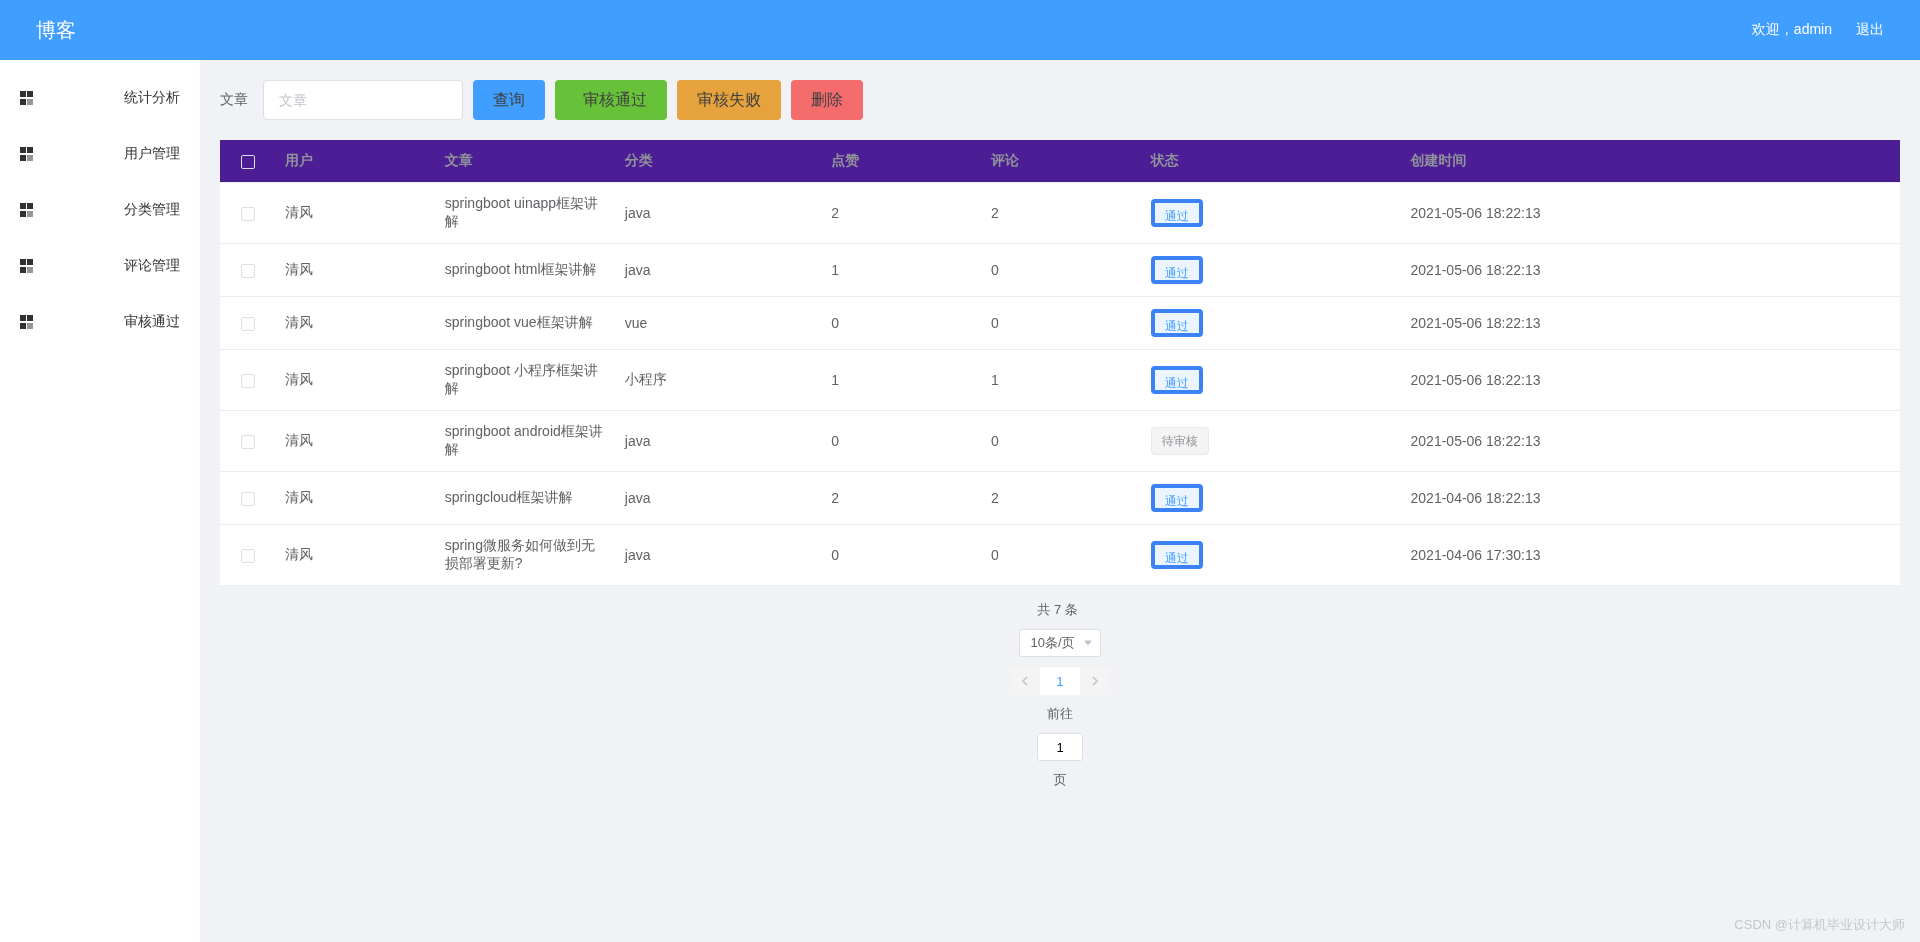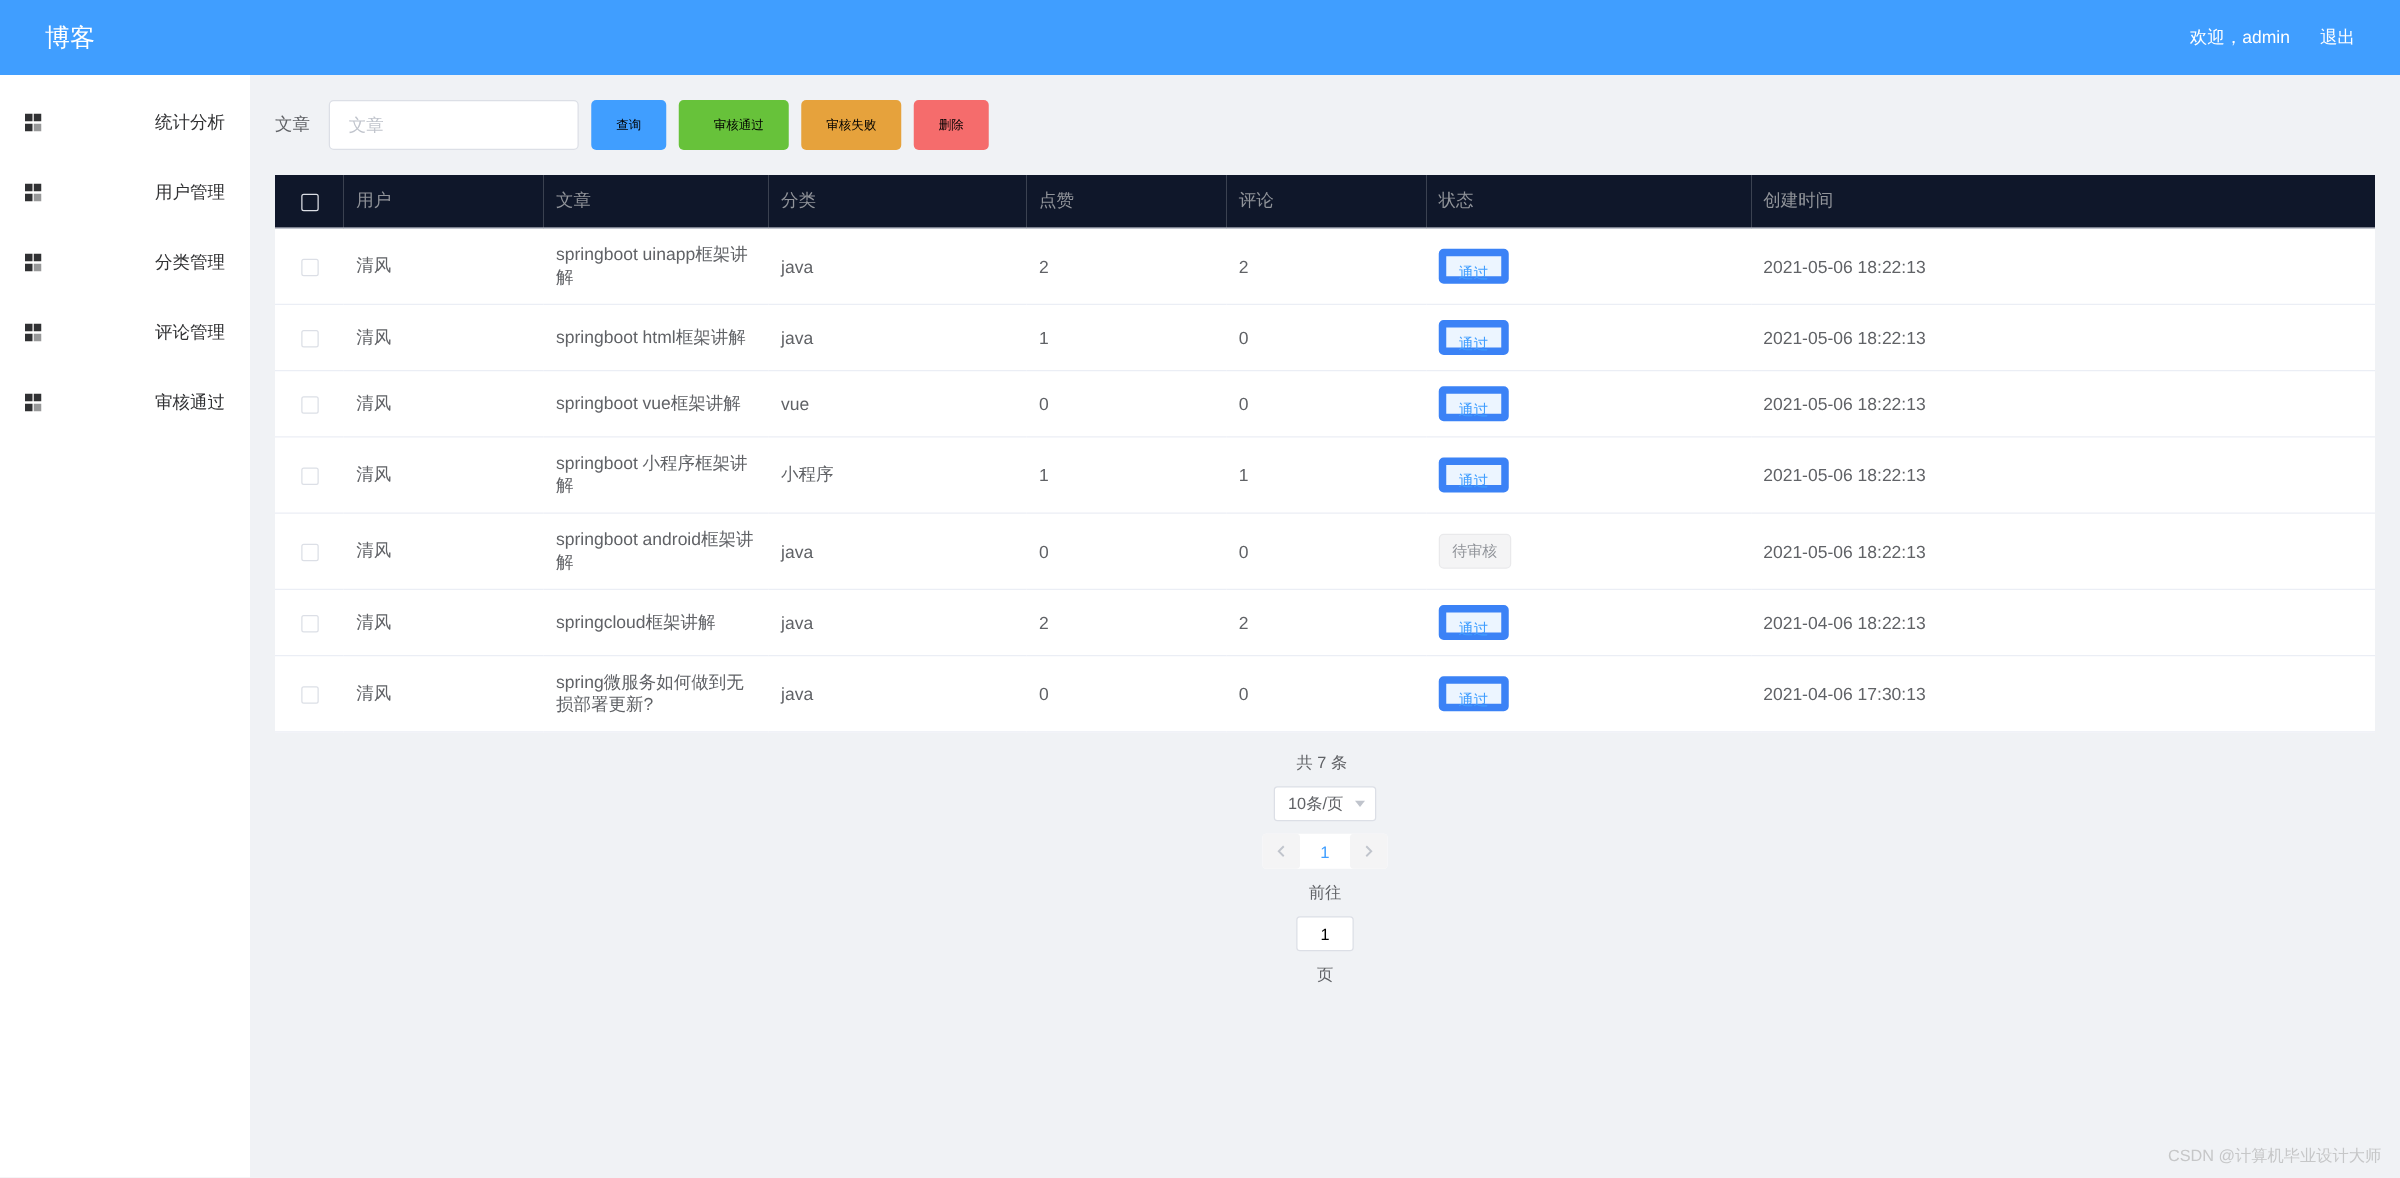--- a/index.html
+++ b/index.html
@@ -16,35 +16,35 @@
     .sidebar-item.active { color: #409eff; }
     .sidebar-icon { width: 14px; height: 14px; margin-right: 14px; display: inline-flex; flex-wrap: wrap; gap: 1px; }
     .sidebar-icon span { width: 6px; height: 6px; background: currentColor; }
     .sidebar-icon span:nth-child(4) { opacity: 0.5; }
     
     .main { flex: 1; padding: 20px; overflow: auto; }
     .toolbar { display: flex; align-items: center; gap: 10px; margin-bottom: 20px; }
     .toolbar-label { margin-right: 5px; color: #606266; }
     .input { height: 40px; width: 200px; padding: 0 15px; border: 1px solid #dcdfe6; border-radius: 4px; font-size: 14px; color: #606266; outline: none; }
     .input::placeholder { color: #c0c4cc; }
-    .btn { height: 40px; padding: 0 20px; border: none; border-radius: 4px; font-size: 10px; color: #000000; cursor: pointer; }
+    .btn { height: 40px; padding: 0 20px; border: none; border-radius: 4px; font-size: 16px; color: #404040; cursor: pointer; }
     .btn-primary { background: #409eff; }
     .btn-success { background: #67c23a; padding-left: 28px; }
     .btn-warning { background: #e6a23c; }
     .btn-danger { background: #f56c6c; }
     
     .table-wrap { background: #fff; }
     .table { width: 100%; border-collapse: collapse; }
     .table th, .table td { padding: 12px 10px; text-align: left; border-bottom: 1px solid #ebeef5; }
-    .table th { color: #909399; font-weight: 400; background: #0f172a; }
+    .table th { color: #909399; font-weight: 700; background: #4c1d95; }
     .table td { color: #606266; }
     .col-checkbox { width: 55px; text-align: center !important; }
     .checkbox { width: 14px; height: 14px; border: 1px solid #dcdfe6; border-radius: 2px; display: inline-block; vertical-align: middle; cursor: pointer; }
     .tag { display: inline-block; padding: 0 10px; height: 28px; line-height: 26px; font-size: 12px; border-radius: 4px; }
-    .tag-primary { background: #ecf5ff; border: 6px solid #3b82f6; color: #409eff; }
+    .tag-primary { background: #ecf5ff; border: 4px solid #3b82f6; color: #409eff; }
     .tag-info { background: #f4f4f5; border: 1px solid #e9e9eb; color: #909399; }
     
     .pagination { display: flex; align-items: center; padding: 15px 0; gap: 10px; color: #606266; font-size: 13px; flex-direction: column; }
     .page-total { margin-right: 5px; }
     .page-select { height: 28px; padding: 0 25px 0 10px; border: 1px solid #dcdfe6; border-radius: 3px; background: #fff; position: relative; display: inline-flex; align-items: center; cursor: pointer; }
     .page-select::after { content: ''; position: absolute; right: 8px; top: 50%; width: 0; height: 0; border-left: 4px solid transparent; border-right: 4px solid transparent; border-top: 5px solid #c0c4cc; transform: translateY(-50%); }
     .page-btn { width: 30px; height: 28px; border: none; background: #f4f4f5; border-radius: 3px; cursor: pointer; color: #606266; display: inline-flex; align-items: center; justify-content: center; }
     .page-btn.active { color: #409eff; background: transparent; }
     .page-btn:disabled { color: #c0c4cc; cursor: not-allowed; }
     .page-input { width: 46px; height: 28px; border: 1px solid #dcdfe6; border-radius: 3px; text-align: center; font-size: 13px; margin: 0 5px; }

